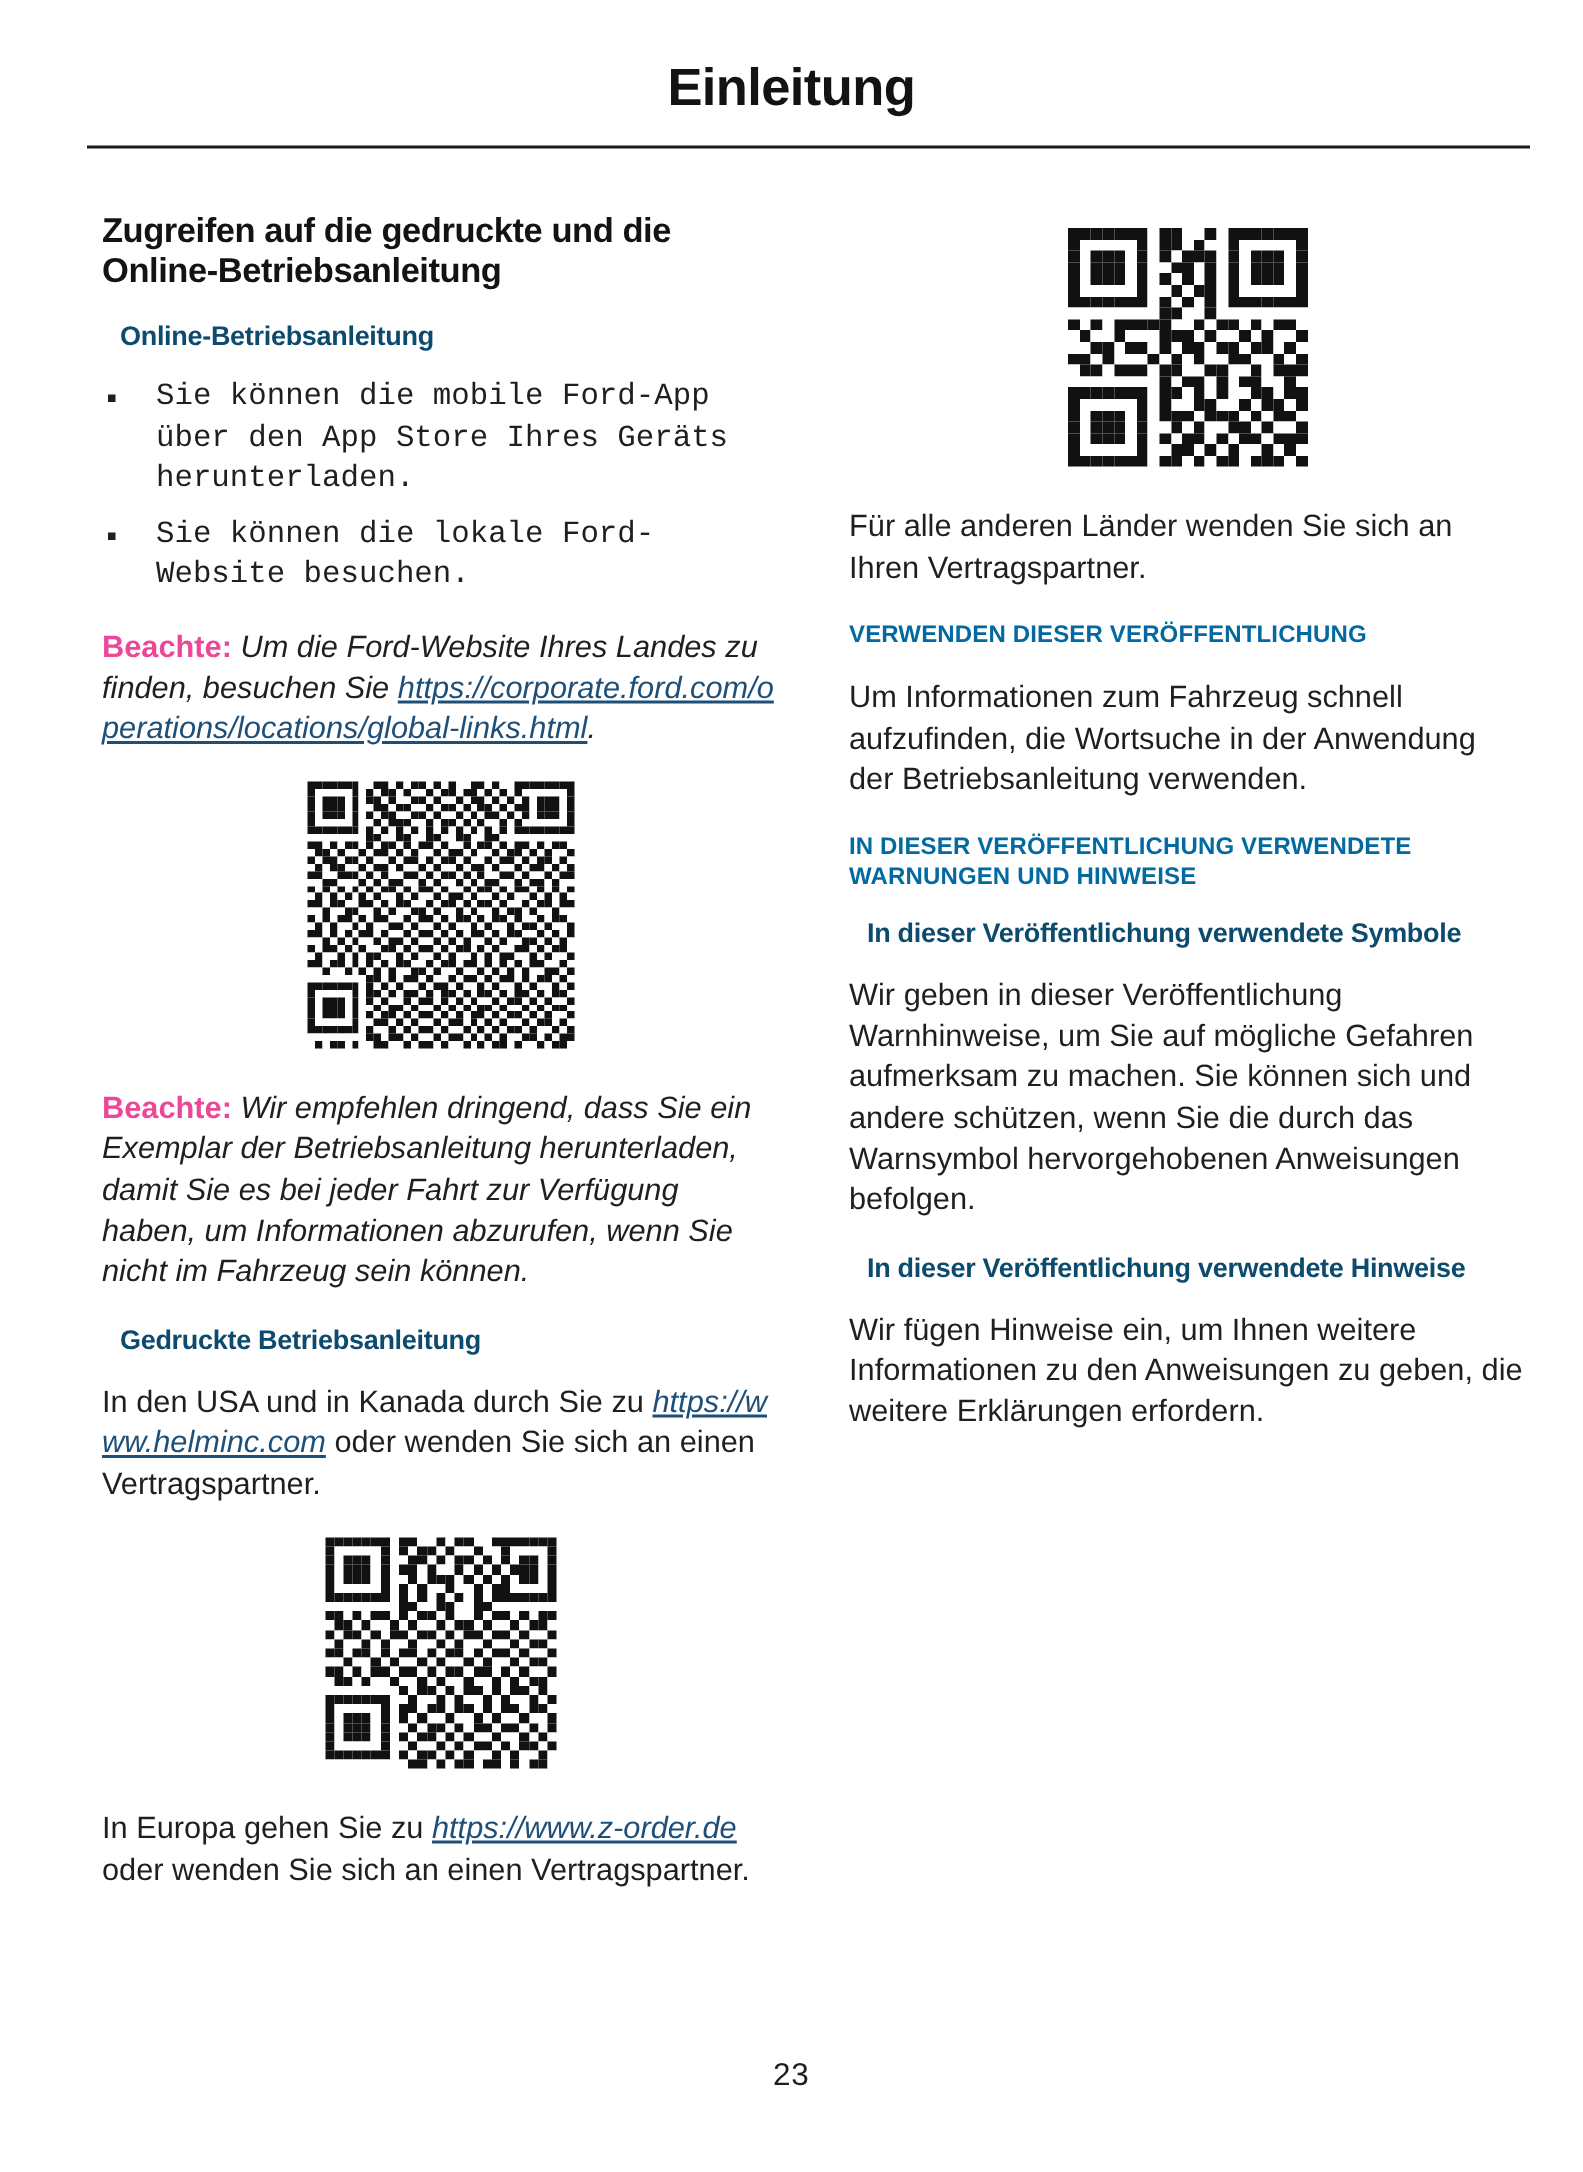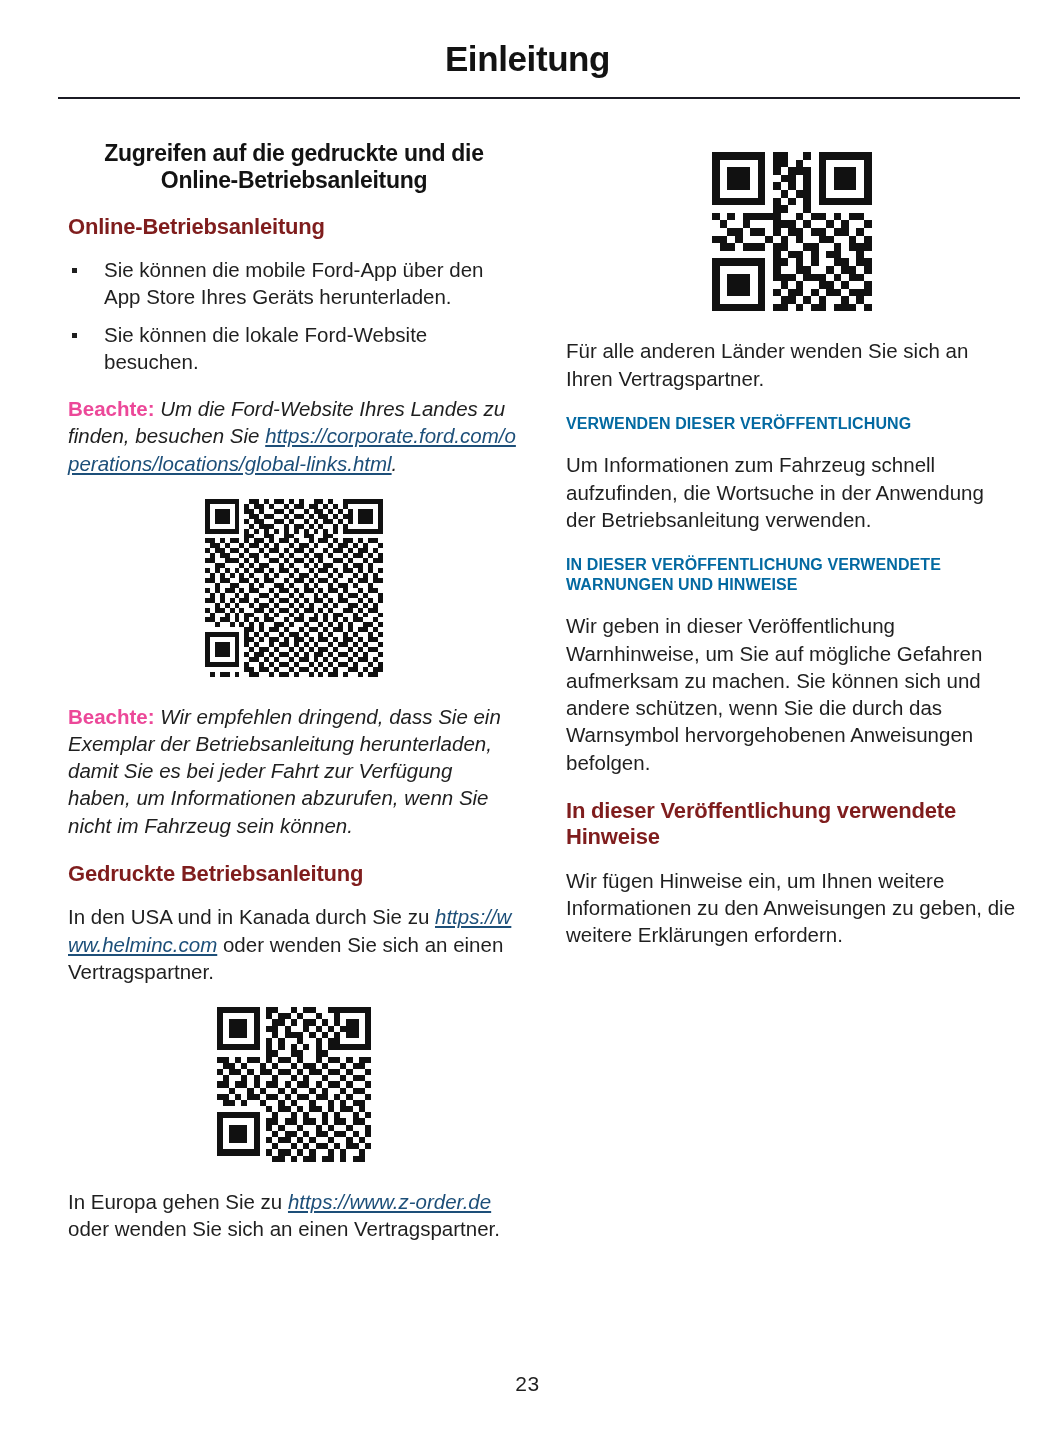--- a/index.html
+++ b/index.html
@@ -59,29 +59,28 @@
   .col-right { left: 566px; }
 
   
   .h-section {
     font-size: 23px;
     font-weight: 700;
     line-height: 1.17;
     letter-spacing: -0.3px;
     color: #131313;
     margin: 0 0 20px 0;
-    text-align: center;
   }
   .h-sub {
-    font-size: 22px;
+    font-size: 18px;
     font-weight: 700;
     line-height: 1.2;
     letter-spacing: -0.2px;
-    color: #7f1d1d;
-    margin: 0 0 16px 0;
+    color: #0c4a6e;
+    margin: 0 0 16px 12px;
   }
   .h-caps {
     font-size: 16px;
     font-weight: 700;
     line-height: 1.22;
     letter-spacing: 0.1px;
     color: #0369a1;
     text-transform: uppercase;
     margin: 0 0 18px 0;
   }
@@ -110,20 +109,21 @@
     text-underline-offset: 2px;
     word-break: break-all;
   }
   p.body .link { font-style: italic; }
 
   
   ul.bullets {
     list-style: none;
     margin: 12px 0 20px 0;
     padding: 0;
+    font-family: Liberation Mono, monospace;
   }
   ul.bullets li {
     position: relative;
     padding-left: 36px;
     font-size: 20.5px;
     line-height: 1.33;
     margin-bottom: 10px;
     color: #1f1f1f;
   }
   ul.bullets li::before {
@@ -2582,20 +2582,21 @@
     </div>
 
     <p class="body">Für alle anderen Länder wenden Sie sich an Ihren Vertragspartner.</p>
 
     <h2 class="h-caps">VERWENDEN DIESER VERÖFFENTLICHUNG</h2>
 
     <p class="body">Um Informationen zum Fahrzeug schnell aufzufinden, die Wortsuche in der Anwendung der Betriebsanleitung verwenden.</p>
 
     <h2 class="h-caps">IN DIESER VERÖFFENTLICHUNG VERWENDETE WARNUNGEN UND HINWEISE</h2>
 
+    <h3 class="h-sub">In dieser Veröffentlichung verwendete Symbole</h3>
 
     <p class="body">Wir geben in dieser Veröffentlichung Warnhinweise, um Sie auf mögliche Gefahren aufmerksam zu machen. Sie können sich und andere schützen, wenn Sie die durch das Warnsymbol hervorgehobenen Anweisungen befolgen.</p>
 
     <h3 class="h-sub">In dieser Veröffentlichung verwendete Hinweise</h3>
 
     <p class="body">Wir fügen Hinweise ein, um Ihnen weitere Informationen zu den Anweisungen zu geben, die weitere Erklärungen erfordern.</p>
 
   </div>
 
   <div class="page-footer">

